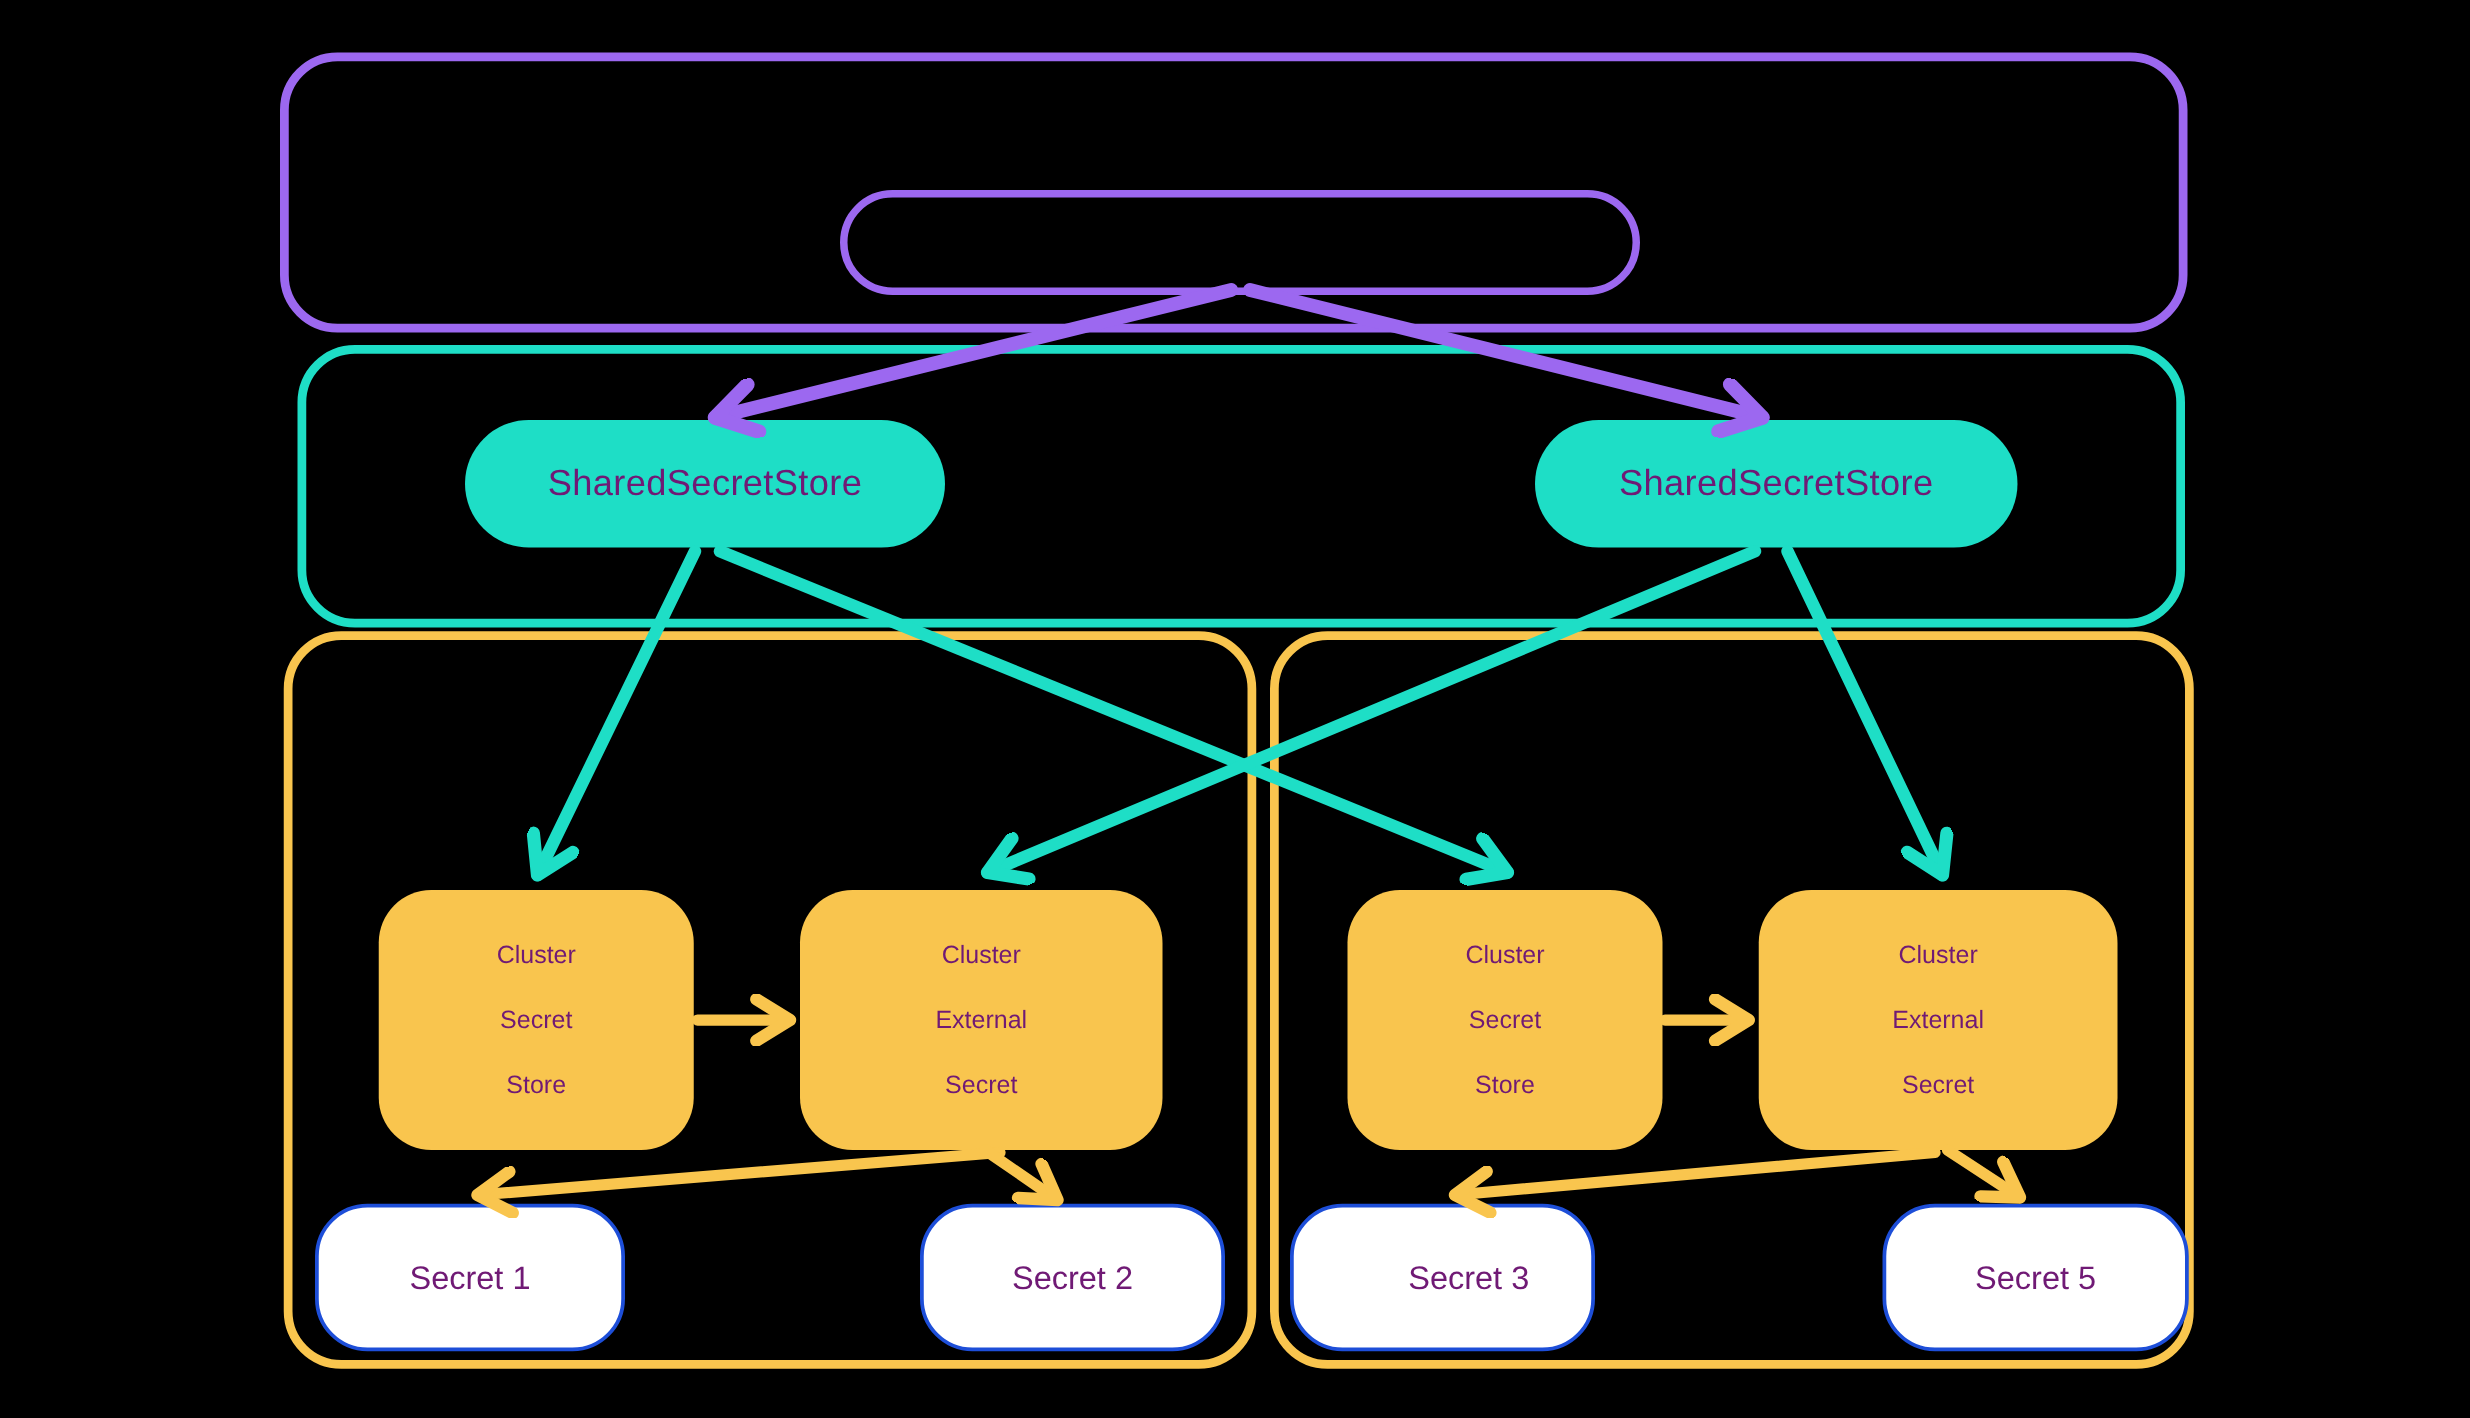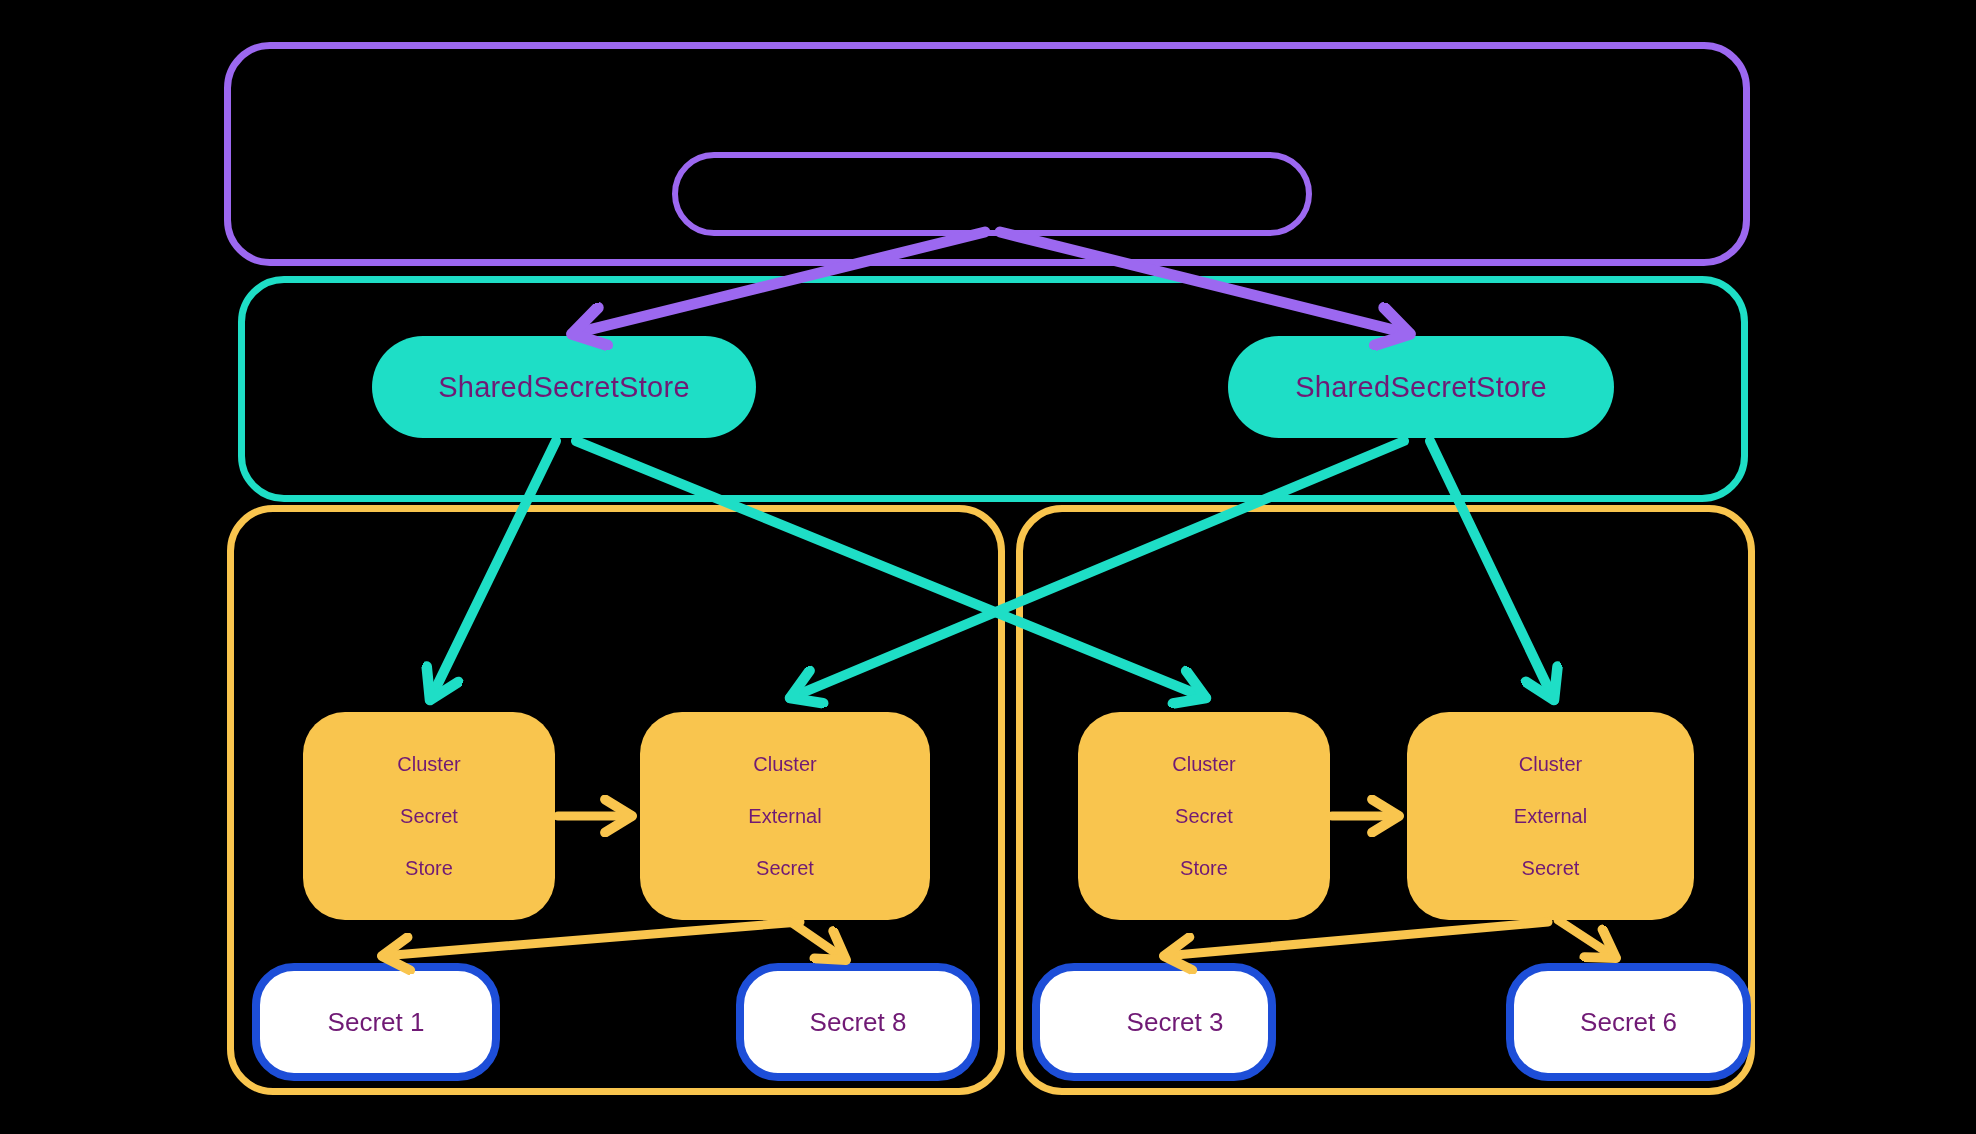--- a/index.html
+++ b/index.html
@@ -47,21 +47,21 @@
   }
   .cluster-box {
     background: #F9C54E;
     border-radius: 42px;
     font-size: 20px;
     line-height: 52px;
     white-space: pre-line;
   }
   .secret-pill {
     background: #FFFFFF;
-    border: 8px solid #1d4ed8;
+    border: 3px solid #1d4ed8;
     border-radius: 42px;
     font-size: 26px;
   }
 
   #arrows {
     position: absolute;
     left: 0; top: 0;
     width: 1976px;
     height: 1134px;
     pointer-events: none;
@@ -101,38 +101,38 @@
   </div>
   <div class="abs node cluster-box" style="left:640px; top:712px; width:290px; height:208px;">
     <span>Cluster
 External
 Secret</span>
   </div>
   <div class="abs node secret-pill" style="left:252px; top:963px; width:248px; height:118px;">
     <span>Secret 1</span>
   </div>
   <div class="abs node secret-pill" style="left:736px; top:963px; width:244px; height:118px;">
-    <span>Secret 8</span>
+    <span>Secret 2</span>
   </div>
 
   <div class="abs node cluster-box" style="left:1078px; top:712px; width:252px; height:208px;">
     <span>Cluster
 Secret
 Store</span>
   </div>
   <div class="abs node cluster-box" style="left:1407px; top:712px; width:287px; height:208px;">
     <span>Cluster
 External
 Secret</span>
   </div>
   <div class="abs node secret-pill" style="left:1032px; top:963px; width:244px; height:118px;padding-left:42px;">
     <span>Secret 3</span>
   </div>
   <div class="abs node secret-pill" style="left:1506px; top:963px; width:245px; height:118px;">
-    <span>Secret 6</span>
+    <span>Secret 5</span>
   </div>
 
   <svg id="arrows" viewBox="0 0 1976 1134">
     <defs>
       <marker id="head-purple" viewBox="0 0 10 10" refX="8" refY="5" markerWidth="4.4" markerHeight="4.4" orient="auto">
         <path d="M1.5,1 L8,5 L1.5,9" fill="none" stroke="#9C68F0" stroke-width="2.4" stroke-linecap="round" stroke-linejoin="round"></path>
       </marker>
       <marker id="head-teal" viewBox="0 0 10 10" refX="8" refY="5" markerWidth="4.4" markerHeight="4.4" orient="auto">
         <path d="M1.5,1 L8,5 L1.5,9" fill="none" stroke="#1EDEC6" stroke-width="2.4" stroke-linecap="round" stroke-linejoin="round"></path>
       </marker>

